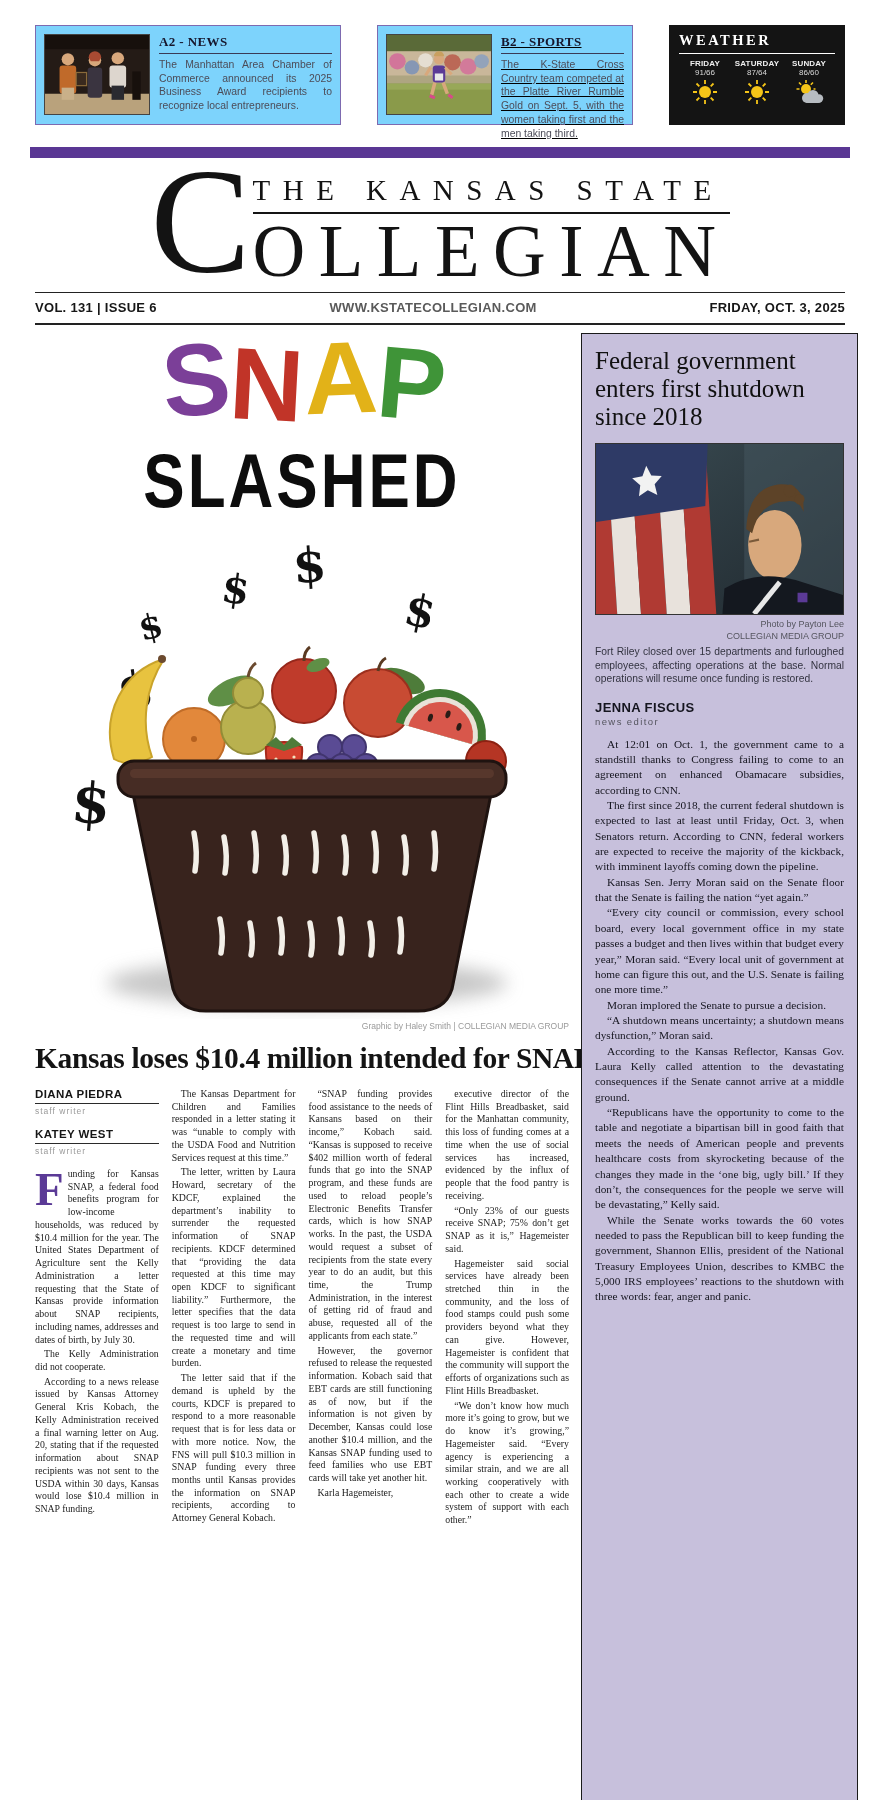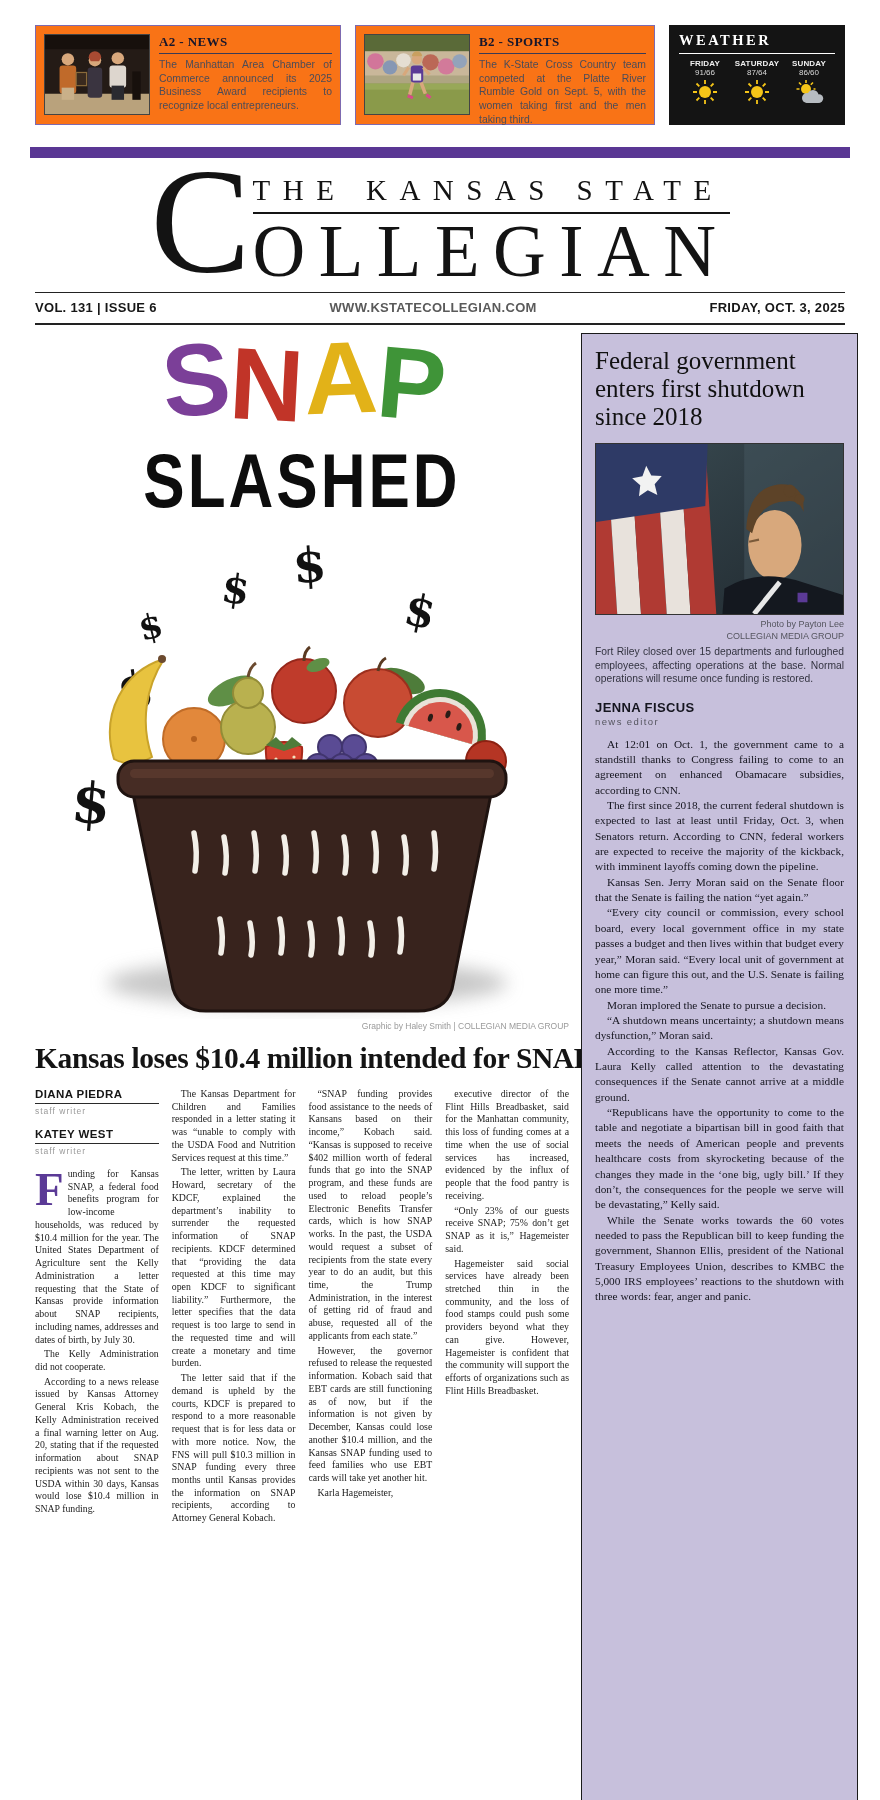--- a/index.html
+++ b/index.html
@@ -1,23 +1,23 @@
 <!DOCTYPE html>
 <html><head>
 <meta charset="utf-8">
 <style>
   * { box-sizing: border-box; }
   html,body { margin:0; padding:0; }
   body { width:880px; height:1800px; background:#fff; font-family:"Liberation Sans",sans-serif; overflow:hidden; position:relative; }
 
   
   .teaser-row { display:flex; justify-content:space-between; margin:25px 35px 0; }
-  .teaser { background:#f97316; border:1.5px solid #7d6ab0; display:flex; gap:9px; padding:8px; height:100px;justify-content:center; }
+  .teaser { background:#7dd3fc; border:1.5px solid #7d6ab0; display:flex; gap:9px; padding:8px; height:100px;justify-content:center; }
   .teaser-news { width:306px; }
-  .teaser-sports { width:300px; }
+  .teaser-sports { width:256px;text-decoration:underline; }
   .t-photo { width:106px; height:81px; border:1px solid #444; flex:none; background:#222; }
   .t-photo svg { width:100%; height:100%; display:block; }
   .t-body { flex:1; min-width:0; }
   .t-section { font:700 13px "Liberation Serif",serif; color:#16162c; border-bottom:1.2px solid #3a3a55; padding-bottom:3px; letter-spacing:.4px; }
   .t-text { font:400 10.4px/1.32 "Liberation Sans",sans-serif; color:#4c4c58; text-align:justify; margin-top:4px; }
 
   .weather { width:176px; height:100px; background:#141414; padding:7px 10px 0; color:#fff; }
   .w-title { font:700 14.5px "Liberation Serif",serif; letter-spacing:2.5px; border-bottom:1.5px solid #fff; padding-bottom:4px; }
   .w-days { display:flex; margin-top:5px; }
   .w-day { flex:1; text-align:center; }
@@ -349,20 +349,21 @@
       </div>
       <div class="col">
         <p class="art">“SNAP funding provides food assistance to the needs of Kansans based on their income,” Kobach said. “Kansas is supposed to receive $402 million worth of federal funds that go into the SNAP program, and these funds are used to reload people’s Electronic Benefits Transfer cards, which is how SNAP works. In the past, the USDA would request a subset of recipients from the state every year to do an audit, but this time, the Trump Administration, in the interest of getting rid of fraud and abuse, requested all of the applicants from each state.”</p>
         <p class="art">However, the governor refused to release the requested information. Kobach said that EBT cards are still functioning as of now, but if the information is not given by December, Kansas could lose another $10.4 million, and the Kansas SNAP funding used to feed families who use EBT cards will take yet another hit.</p>
         <p class="art">Karla Hagemeister,</p>
       </div>
       <div class="col">
         <p class="art">executive director of the Flint Hills Breadbasket, said for the Manhattan community, this loss of funding comes at a time when the use of social services has increased, evidenced by the influx of people that the food pantry is receiving.</p>
         <p class="art">“Only 23% of our guests receive SNAP; 75% don’t get SNAP as it is,” Hagemeister said.</p>
         <p class="art">Hagemeister said social services have already been stretched thin in the community, and the loss of food stamps could push some providers beyond what they can give. However, Hagemeister is confident that the community will support the efforts of organizations such as Flint Hills Breadbasket.</p>
+        <p class="art">“We don’t know how much more it’s going to grow, but we do know it’s growing,” Hagemeister said. “Every agency is experiencing a similar strain, and we are all working cooperatively with each other to create a wide system of support with each other.”</p>
       </div>
     </div>
   </div>
 
   <div class="sidebar">
     <div class="sb-title">Federal government enters first shutdown since 2018</div>
     <div class="sb-photo">
       <svg viewBox="0 0 250 160" preserveAspectRatio="none">
         <defs>
           <linearGradient id="sbg" x1="0" y1="0" x2="1" y2="1">

